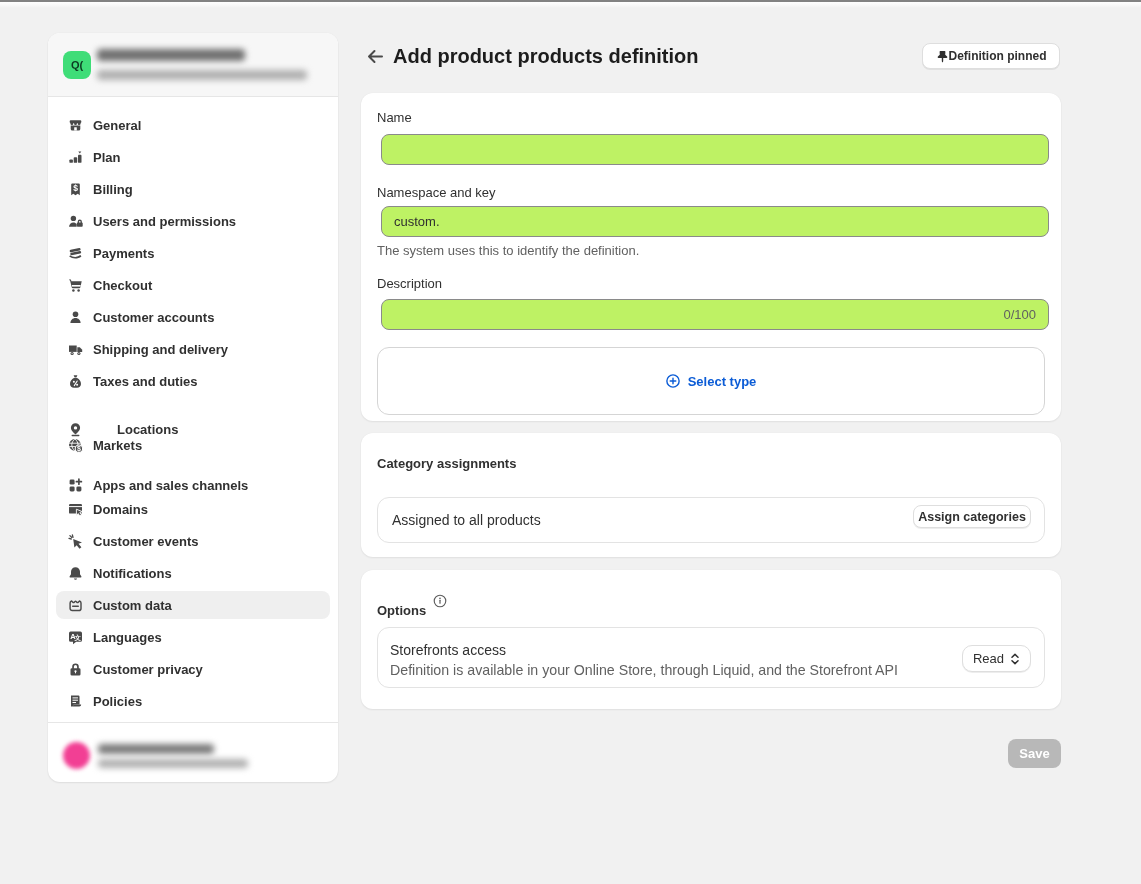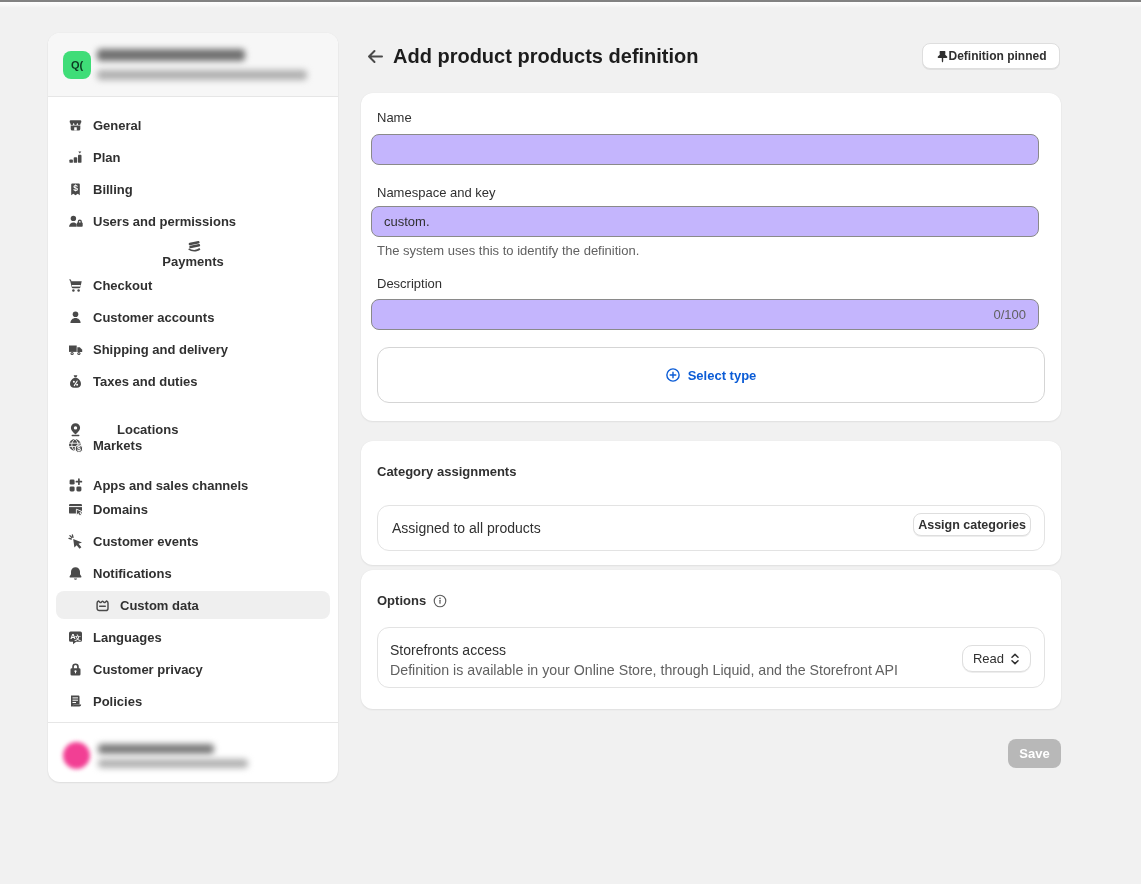--- a/index.html
+++ b/index.html
@@ -10,41 +10,41 @@
 
 
 .sidebar { left:48px; top:33px; width:290px; height:749px; background:#ffffff; border-radius:12px; box-shadow:0 1px 2px rgba(0,0,0,.07), 0 0 2px rgba(0,0,0,.05); }
 .sb-head { position:absolute; left:0; top:0; width:290px; height:64px; background:#f7f7f7; border-bottom:1px solid #e6e6e6; border-radius:12px 12px 0 0; }
 .sb-avatar { position:absolute; left:15px; top:18px; width:28px; height:28px; border-radius:8px; background:#3fdd78; color:#0c3a22; font-size:11px; font-weight:700; display:flex; align-items:center; justify-content:center; }
 .blur { filter:blur(3px); border-radius:4px; }
 .sb-name { position:absolute; left:49px; top:16px; width:148px; height:12px; background:#6f6f6f; }
 .sb-domain { position:absolute; left:49px; top:37px; width:210px; height:10px; background:#b0b0b0; }
 .nav { position:absolute; left:0; top:78px; width:290px; }
 .nav-item { position:absolute; left:8px; width:274px; height:28px; border-radius:8px; display:flex; align-items:center; color:#303030; font-size:13px; font-weight:700; }
-.nav-item.sel { background:#efefef;padding-left:27px; }
+.nav-item.sel { background:#efefef; }
 .nav-item .ic { width:15px; height:15px; margin-left:12px; margin-right:10px; flex:none; display:flex; }
 .sb-sep { position:absolute; left:0; top:689px; width:290px; height:1px; background:#e6e6e6; }
 .sb-footavatar { position:absolute; left:15px; top:709px; width:27px; height:27px; border-radius:50%; background:#f23f94; filter:blur(2px); }
 .sb-fname { position:absolute; left:50px; top:711px; width:116px; height:10px; background:#7a7a7a; }
 .sb-femail { position:absolute; left:50px; top:726px; width:150px; height:9px; background:#b0b0b0; }
 
 
 .back { left:366px; top:47px; width:19px; height:19px; }
 .title { left:393px; top:44px; font-size:20px; line-height:24px; font-weight:700; color:#1d1d1d; letter-spacing:0; }
 .pinbtn { left:922px; top:43px; width:138px; height:26px; background:#ffffff; border:1px solid #dedede; border-radius:8px; box-shadow:0 1px 0 rgba(0,0,0,.07); display:flex; align-items:center; justify-content:center; font-size:12px; font-weight:700; color:#303030; }
 
 
 .card { left:361px; width:700px; background:#ffffff; border-radius:12px; box-shadow:0 1px 2px rgba(26,26,26,.07), 0 0 2px rgba(0,0,0,.04); }
 .card1 { top:93px; height:328px; }
-.card2 { top:433px; height:124px;margin-top:8px; }
+.card2 { top:433px; height:124px; }
 .card3 { top:570px; height:139px; }
 .lbl { position:absolute; left:16px; font-size:13px; line-height:20px; color:#303030; font-weight:400; }
-.inp { position:absolute; left:10px; width:668px; height:31px; border:1px solid #8a8a8a; border-radius:8px; background:#c4b5fd; font-size:13px; color:#303030; display:flex; align-items:center; padding:0 12px; }
+.inp { position:absolute; left:20px; width:668px; height:31px; border:1px solid #8a8a8a; border-radius:8px; background:#bef264; font-size:13px; color:#303030; display:flex; align-items:center; padding:0 12px; }
 .helper { position:absolute; left:16px; font-size:13px; line-height:20px; color:#616161; }
-.selbox { position:absolute; left:16px; top:254px; width:668px; height:56px; border:1px solid #d5d5d5; border-radius:12px; display:flex; align-items:center; justify-content:center; gap:8px; }
+.selbox { position:absolute; left:16px; top:254px; width:668px; height:68px; border:1px solid #d5d5d5; border-radius:12px; display:flex; align-items:center; justify-content:center; gap:8px; }
 .seltxt { font-size:13px; font-weight:700; color:#0b5cd6; }
 .h2 { position:absolute; left:16px; font-size:13px; line-height:20px; font-weight:700; color:#303030; }
 .innerbox { position:absolute; left:16px; width:668px; border:1px solid #e3e3e3; border-radius:12px; }
 .btn2 { position:absolute; background:#ffffff; border:1px solid #dedede; border-radius:8px; box-shadow:0 1px 0 rgba(0,0,0,.07); display:flex; align-items:center; justify-content:center; font-size:12.5px; font-weight:700; color:#303030; }
 .savebtn { left:1008px; top:739px; width:53px; height:29px; background:#b8b8b8; border-radius:8px; color:#ffffff; font-size:13px; font-weight:700; display:flex; align-items:center; justify-content:center; }
 </style>
 </head>
 <body>
 <div class="abs topbar"></div>
 <div class="abs topfade"></div>
@@ -92,21 +92,21 @@
       <div class="nav-item" style="top: 96px;">
         <span class="ic">
           <svg width="15" height="15" viewBox="0 0 15 15" fill="#4a4a4a">
             <circle cx="5.4" cy="4.4" r="2.7"></circle>
             <path d="M1 12.8c0-2.4 2-4.4 4.4-4.4 1.3 0 2.5.6 3.3 1.5v2.9z"></path>
             <path d="M9.7 8.5v-.8a2.1 2.1 0 0 1 4.2 0v.8a.8.8 0 0 1 .8.8v2.6a.8.8 0 0 1-.8.8H9.7a.8.8 0 0 1-.8-.8V9.3a.8.8 0 0 1 .8-.8zm1.3 0h1.6v-.8a.8.8 0 0 0-1.6 0z"></path>
           </svg>
         </span>
         <span>Users and permissions</span>
       </div>
-      <div class="nav-item" style="top: 128px; flex-direction: column;">
+      <div class="nav-item" style="top: 128px;">
         <span class="ic">
           <svg width="15" height="15" viewBox="0 0 15 15" fill="#4a4a4a">
             <g transform="rotate(-11 7.5 6)">
               <rect x="2" y="2.9" width="11" height="2.5" rx="1.1"></rect>
               <rect x="2" y="5.9" width="11" height="2.5" rx="1.1"></rect>
             </g>
             <path d="M1.2 10.6c1.7 1.3 3.8 2 6 2 2.3 0 4.5-.8 6.2-2.2l-1-1.3a8.2 8.2 0 0 1-5.2 1.8c-1.9 0-3.6-.6-5-1.6z"></path>
           </svg>
         </span>
         <span>Payments</span>
@@ -292,21 +292,21 @@
 </div>
 
 <div class="abs card card2">
   <div class="h2" style="top:21px;">Category assignments</div>
   <div class="innerbox" style="top:64px; height:46px;"></div>
   <div class="lbl" style="left:31px; top:77px; font-size:14px;">Assigned to all products</div>
   <div class="btn2" style="left:552px; top:72px; width:118px; height:23px; font-size:12.5px;">Assign categories</div>
 </div>
 
 <div class="abs card card3">
-  <div class="h2" style="top:21px;">Options</div>
+  <div class="h2" style="top:31px;">Options</div>
   <svg style="position:absolute; left:72px; top:24px;" width="14" height="14" viewBox="0 0 16 16">
       <circle cx="8" cy="8" r="6.6" fill="none" stroke="#5c5c5c" stroke-width="1.3"></circle>
       <path d="M8 7.2v3.3" stroke="#5c5c5c" stroke-width="1.4" stroke-linecap="round"></path>
       <circle cx="8" cy="5" r=".9" fill="#5c5c5c"></circle>
     </svg>
   <div class="innerbox" style="top:57px; height:61px;"></div>
   <div class="lbl" style="left:29px; top:70px; font-size:14px;">Storefronts access</div>
   <div class="helper" style="left:29px; top:90px; font-size:14.2px;">Definition is available in your Online Store, through Liquid, and the Storefront API</div>
   <div class="btn2" style="left:601px; top:75px; width:69px; height:27px; border-radius:10px; font-weight:400; font-size:13px; gap:6px;">
     <span>Read</span>

